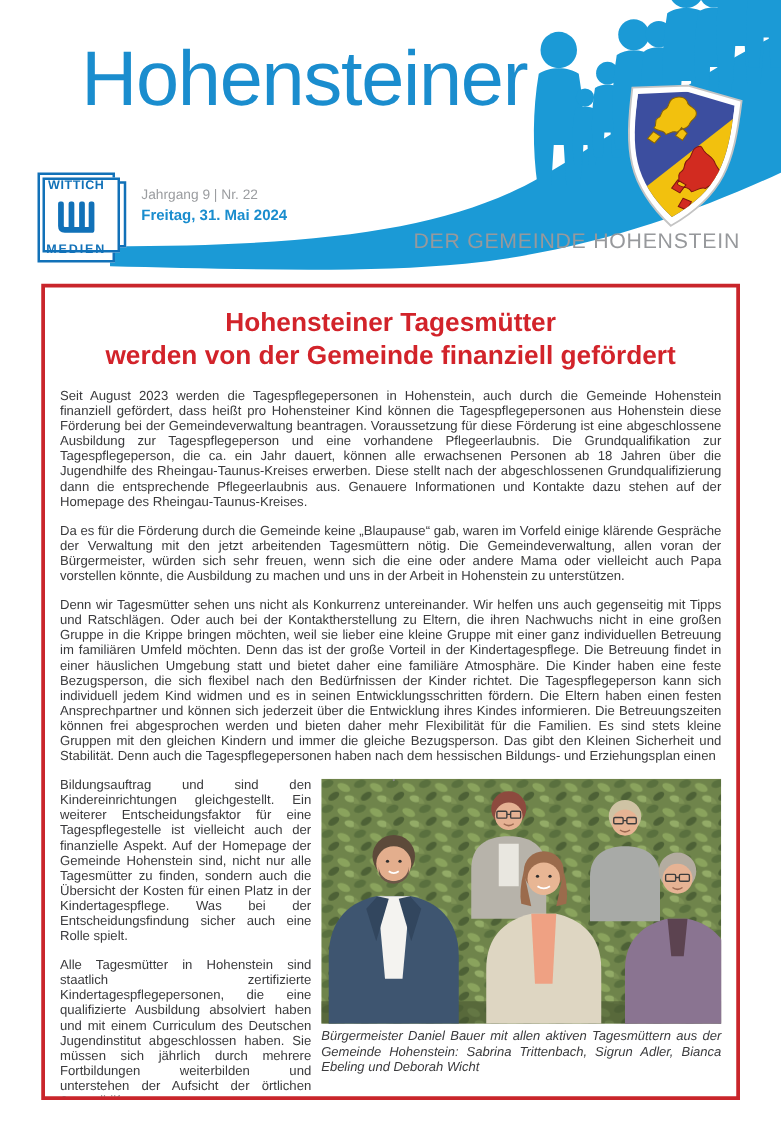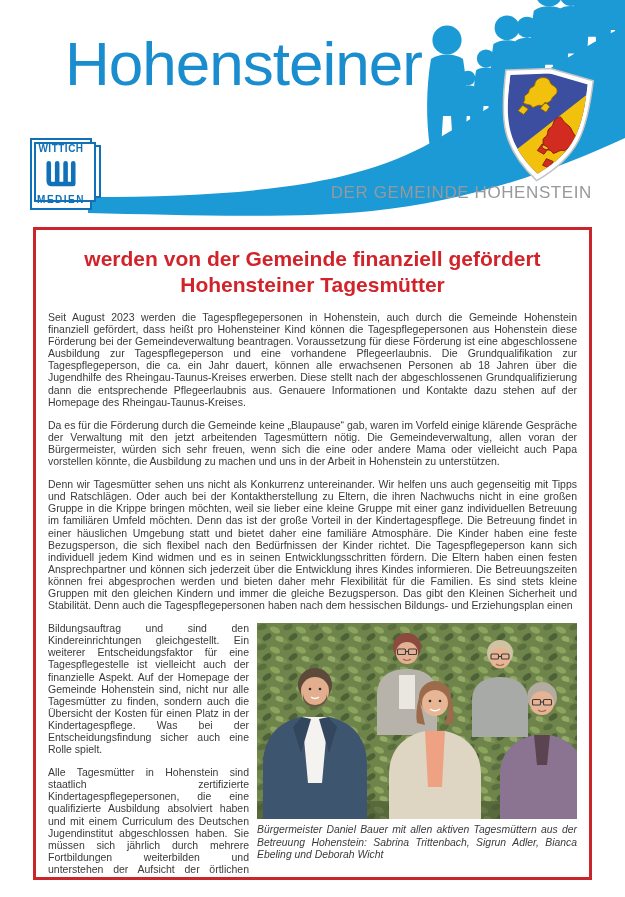--- a/index.html
+++ b/index.html
@@ -104,20 +104,24 @@
     <h1 class="mast-title">Hohensteiner</h1>
 
     <div class="wittich">
       <span class="wt">WITTICH</span>
       <svg class="lw-glyph" viewBox="0 0 44 34" aria-hidden="true">
         <path d="M6,3 V26 Q6,30 10,30 H38 V3 M17,3 V30 M28,3 V30" fill="none" stroke="#1171b8" stroke-width="6" stroke-linecap="round" stroke-linejoin="round"></path>
       </svg>
       <span class="wb">MEDIEN</span>
     </div>
 
+    <div class="issue-block">
+      <div class="issue-line">Jahrgang 9 | Nr. 22</div>
+      <div class="date-line">Freitag, 31. Mai 2024</div>
+    </div>
 
     <svg class="crest-svg" viewBox="0 0 106 130" aria-hidden="true">
       <g transform="rotate(7 53 65)">
 
         <path d="M53,4 L97,11 C97,62 92,88 53,117 C14,88 9,62 9,11 Z" fill="#ffffff" stroke="#c4c4c4" stroke-width="1.5"></path>
         <clipPath id="shieldClip">
           <path d="M53,9 L92,15.5 C92,61 87.5,84 53,110 C18.5,84 14,61 14,15.5 Z"></path>
         </clipPath>
         <g clip-path="url(#shieldClip)">
           <rect x="0" y="0" width="106" height="130" fill="#3c4e9f"></rect>
@@ -138,22 +142,22 @@
       </g>
     </svg>
 
     <div class="type-block">
       <div class="type-sublabel">DER GEMEINDE HOHENSTEIN</div>
     </div>
   </header>
 
   <section class="article-box">
     <h2 class="article-title">
+      <span style="display:block">Hohensteiner Tagesmütter</span>
       <span style="display:block">werden von der Gemeinde finanziell gefördert</span>
-      <span style="display:block">Hohensteiner Tagesmütter</span>
     </h2>
 
     <div class="article-body">
       <p>Seit August 2023 werden die Tagespflegepersonen in Hohenstein, auch durch die Gemeinde Hohenstein finanziell gefördert, dass heißt pro Hohensteiner Kind können die Tagespflegepersonen aus Hohenstein diese Förderung bei der Gemeindeverwaltung beantragen. Voraussetzung für diese Förderung ist eine abgeschlossene Ausbildung zur Tagespflegeperson und eine vorhandene Pflegeerlaubnis. Die Grundqualifikation zur Tagespflegeperson, die ca. ein Jahr dauert, können alle erwachsenen Personen ab 18 Jahren über die Jugendhilfe des Rheingau-Taunus-Kreises erwerben. Diese stellt nach der abgeschlossenen Grundqualifizierung dann die entsprechende Pflegeerlaubnis aus. Genauere Informationen und Kontakte dazu stehen auf der Homepage des Rheingau-Taunus-Kreises.</p>
       <p>Da es für die Förderung durch die Gemeinde keine „Blaupause“ gab, waren im Vorfeld einige klärende Gespräche der Verwaltung mit den jetzt arbeitenden Tagesmüttern nötig. Die Gemeindeverwaltung, allen voran der Bürgermeister, würden sich sehr freuen, wenn sich die eine oder andere Mama oder vielleicht auch Papa vorstellen könnte, die Ausbildung zu machen und uns in der Arbeit in Hohenstein zu unterstützen.</p>
       <p>Denn wir Tagesmütter sehen uns nicht als Konkurrenz untereinander. Wir helfen uns auch gegenseitig mit Tipps und Ratschlägen. Oder auch bei der Kontaktherstellung zu Eltern, die ihren Nachwuchs nicht in eine großen Gruppe in die Krippe bringen möchten, weil sie lieber eine kleine Gruppe mit einer ganz individuellen Betreuung im familiären Umfeld möchten. Denn das ist der große Vorteil in der Kindertagespflege. Die Betreuung findet in einer häuslichen Umgebung statt und bietet daher eine familiäre Atmosphäre. Die Kinder haben eine feste Bezugsperson, die sich flexibel nach den Bedürfnissen der Kinder richtet. Die Tagespflegeperson kann sich individuell jedem Kind widmen und es in seinen Entwicklungsschritten fördern. Die Eltern haben einen festen Ansprechpartner und können sich jederzeit über die Entwicklung ihres Kindes informieren. Die Betreuungszeiten können frei abgesprochen werden und bieten daher mehr Flexibilität für die Familien. Es sind stets kleine Gruppen mit den gleichen Kindern und immer die gleiche Bezugsperson. Das gibt den Kleinen Sicherheit und Stabilität. Denn auch die Tagespflegepersonen haben nach dem hessischen Bildungs- und Erziehungsplan einen</p>
 
       <figure class="photo-figure">
         <svg class="photo-svg" viewBox="0 0 320 196" preserveAspectRatio="none" aria-hidden="true">
           <defs>
@@ -221,21 +225,21 @@
             <path d="M-42,196 L-42,150 C-42,126 -26,114 -8,110 L8,110 C26,114 42,126 42,150 L42,196 Z" fill="#8a7491"></path>
             <polygon points="-8,110 8,110 5,140 -5,140" fill="#5c4350"></polygon>
             <circle cx="0" cy="72" r="15" fill="#b3aca0"></circle>
             <circle cx="0" cy="78" r="12" fill="#e6b394"></circle>
             <rect x="-9.5" y="74.5" width="8" height="5.5" fill="none" stroke="#3c3c3c" stroke-width="1.1" rx="1"></rect>
             <rect x="1.5" y="74.5" width="8" height="5.5" fill="none" stroke="#3c3c3c" stroke-width="1.1" rx="1"></rect>
             <line x1="-1.5" y1="77" x2="1.5" y2="77" stroke="#3c3c3c" stroke-width="1.1"></line>
             <path d="M-4,85 Q0,88 4,85" stroke="#9c6a52" stroke-width="1.2" fill="none"></path>
           </g>
         </svg>
-        <figcaption class="photo-caption">Bürgermeister Daniel Bauer mit allen aktiven Tagesmüttern aus der Betreuung Hohenstein: Sabrina Trittenbach, Sigrun Adler, Bianca Ebeling und Deborah Wicht</figcaption>
+        <figcaption class="photo-caption">Bürgermeister Daniel Bauer mit allen aktiven Tagesmüttern aus der Gemeinde Hohenstein: Sabrina Trittenbach, Sigrun Adler, Bianca Ebeling und Deborah Wicht</figcaption>
       </figure>
 
       <p>Bildungsauftrag und sind den Kindereinrichtungen gleichgestellt. Ein weiterer Entscheidungsfaktor für eine Tagespflegestelle ist vielleicht auch der finanzielle Aspekt. Auf der Homepage der Gemeinde Hohenstein sind, nicht nur alle Tagesmütter zu finden, sondern auch die Übersicht der Kosten für einen Platz in der Kindertagespflege. Was bei der Entscheidungsfindung sicher auch eine Rolle spielt.</p>
       <p>Alle Tagesmütter in Hohenstein sind staatlich zertifizierte Kindertagespflegepersonen, die eine qualifizierte Ausbildung absolviert haben und mit einem Curriculum des Deutschen Jugendinstitut abgeschlossen haben. Sie müssen sich jährlich durch mehrere Fortbildungen weiterbilden und unterstehen der Aufsicht der örtlichen Jugendhilfe.</p>
     </div>
   </section>
 
 </div>
 
 </body></html>

